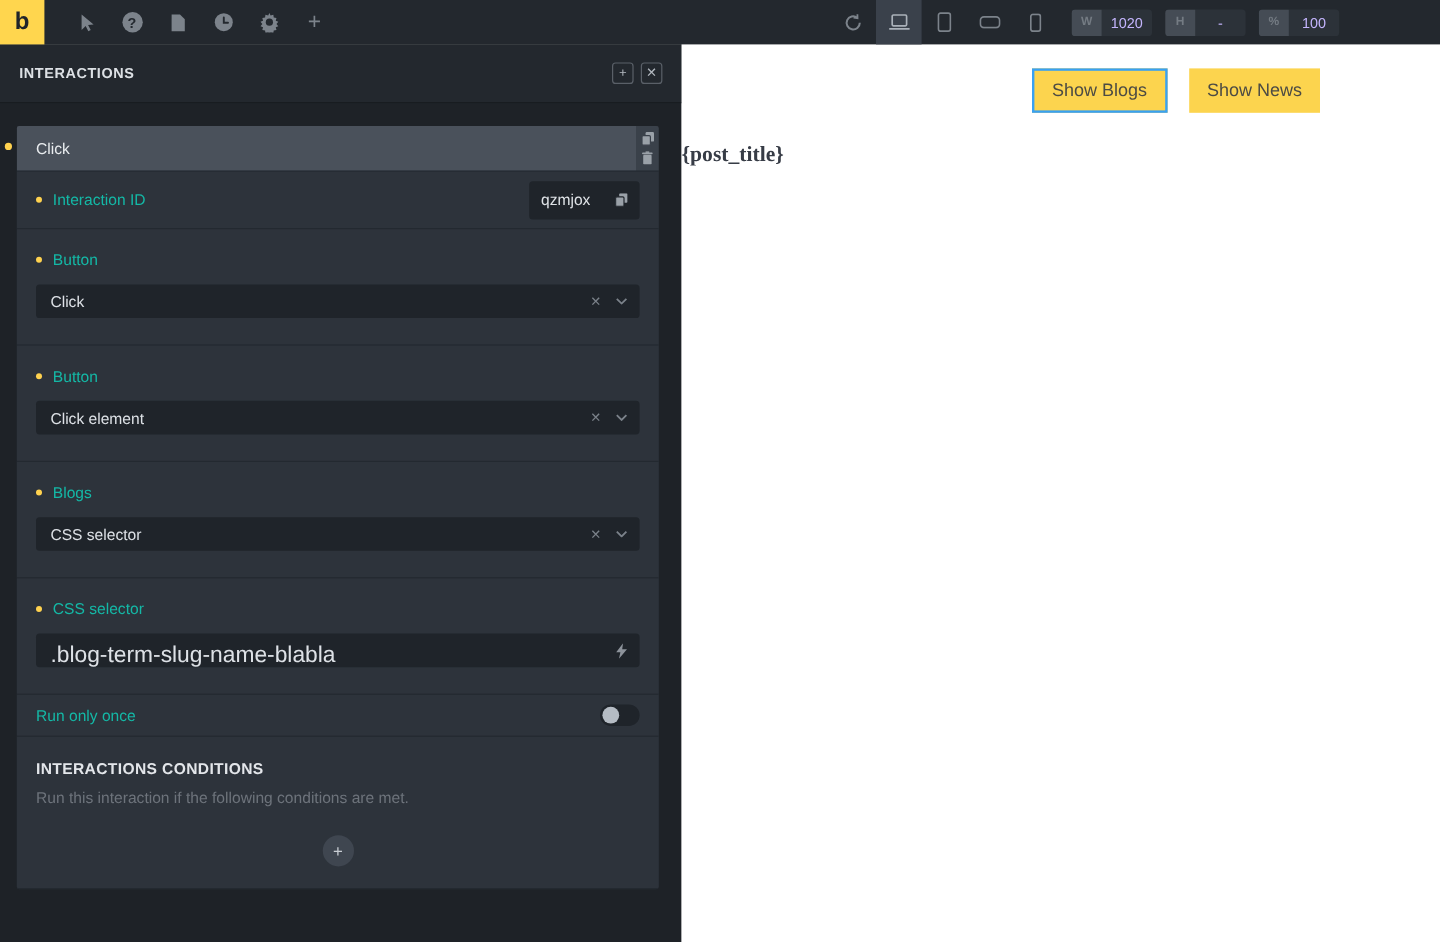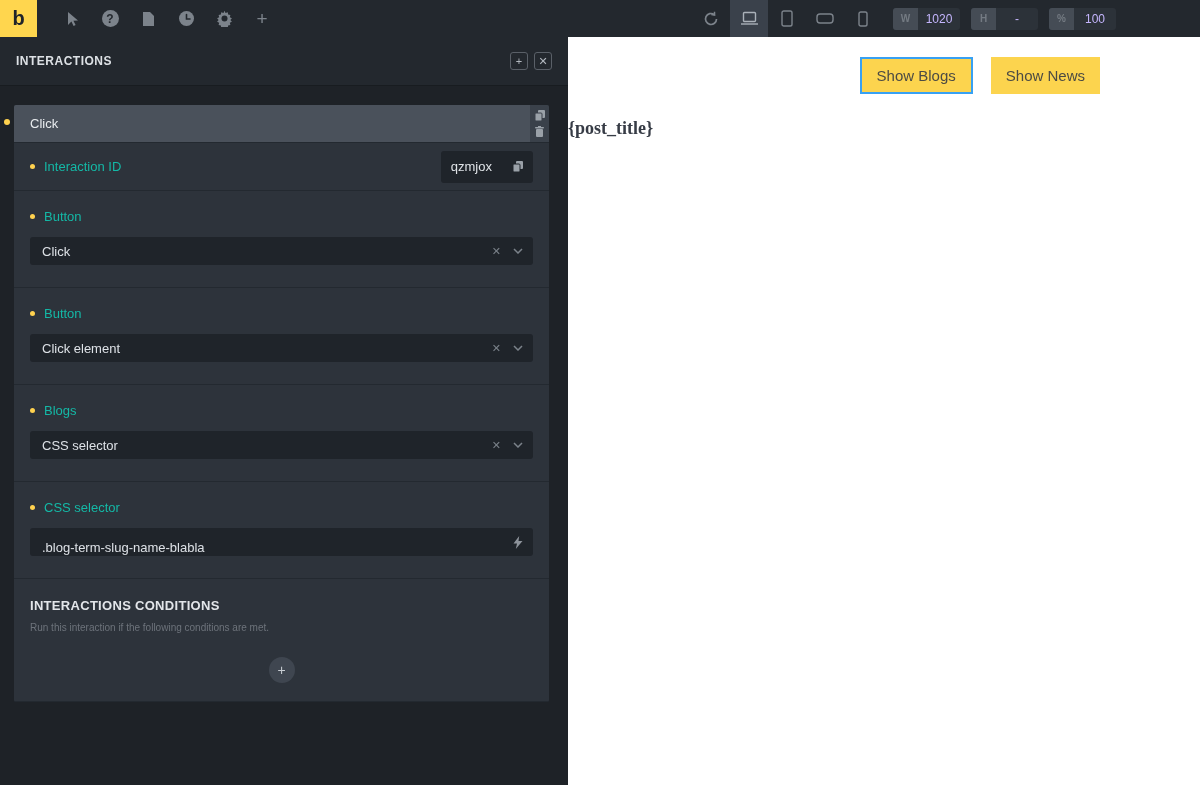--- a/index.html
+++ b/index.html
@@ -54,30 +54,30 @@
   .id-pill svg { color:#9aa1a8; }
 
   .group { padding:13px 16px 22px 16px; border-bottom:1px solid #232930; }
   .group-label { display:flex; align-items:center; gap:9px; margin:5px 0 13px 0; }
   .control { height:28px; background:#1f242a; border-radius:3px; display:flex; align-items:center; padding:0 10px 0 12px; cursor:pointer; }
   .control .ctl-text { font-size:13px; color:#dde1e6; flex:1; }
   .ctl-icons { display:flex; align-items:center; gap:12px; }
   .ctl-x { font-size:11px; color:#7b828a; }
   .ctl-chev { color:#7b828a; display:flex; }
   .text-input { height:28px; background:#1f242a; border-radius:3px; display:flex; align-items:center; padding:0 10px 0 12px; }
-  .text-input input { flex:1; background:transparent; border:none; outline:none; color:#dde1e6; font-size:13px; font-family:"Liberation Sans", sans-serif;margin-top:10px; }
+  .text-input input { flex:1; background:transparent; border:none; outline:none; color:#dde1e6; font-size:19px; font-family:"Liberation Sans", sans-serif;margin-top:10px; }
   .bolt { color:#8d939b; display:flex; }
 
   .toggle-row { height:35px; display:flex; align-items:center; justify-content:space-between; padding:0 16px; border-bottom:1px solid #232930; }
   .toggle { position:relative; width:33px; height:18px; border-radius:9px; background:#1f242a; cursor:pointer; }
   .toggle .knob { position:absolute; left:2px; top:2px; width:14px; height:14px; border-radius:50%; background:#b5bcc4; }
 
   .conditions { padding:19px 16px 18px 16px; border-bottom:1px solid #232930; }
   .cond-title { font-size:13px; font-weight:700; letter-spacing:0.3px; color:#e3e6ea; }
-  .cond-desc { font-size:10px; color:#6d737b; margin-top:9px; }
+  .cond-desc { font-size:13px; color:#6d737b; margin-top:9px; }
   .cond-add { display:flex; flex-direction:column; align-items:center; margin-top:24px; }
   .add-circle { width:26px; height:26px; border-radius:50%; background:#3f4650; color:#c9ced4; font-size:14px; display:flex; align-items:center; justify-content:center; border:none; cursor:pointer; }
 
   
   .canvas { position:absolute; left:568px; top:37px; width:564px; height:748px; background:#ffffff; }
   .canvas-buttons { position:absolute; top:20px; right:32px; display:flex; gap:18px; }
   .cv-btn { height:37px; padding:0 15px; background:#fcd44e; border:none; font-size:15px; color:#4c4b44; font-family:"Liberation Sans", sans-serif; cursor:pointer; }
   .cv-btn.selected { border:2px solid #38a1f3; }
   .canvas-heading { position:absolute; left:0; top:81px; font-size:18px; font-weight:700; color:#373c46; line-height:1.15;font-family:Liberation Serif, serif; }
 </style>
@@ -273,20 +273,26 @@
           <div class="text-input">
             <input type="text" value=".blog-term-slug-name-blabla" style="">
             <span class="bolt">
               <svg width="10" height="13" viewBox="0 0 10 13" fill="currentColor">
                   <path d="M6.2 0 L0.5 7.5 H4 L2.8 13 L9.5 5 H5.5 Z"></path>
                 </svg>
             </span>
           </div>
         </div>
 
+        <div class="toggle-row">
+          <span class="lbl">Run only once</span>
+          <span class="toggle">
+              <span class="knob"></span>
+            </span>
+        </div>
 
         <div class="conditions">
           <div class="cond-title">INTERACTIONS CONDITIONS</div>
           <div class="cond-desc">Run this interaction if the following conditions are met.</div>
           <div class="cond-add">
             <button class="add-circle">+</button>
 
           </div>
         </div>
 

